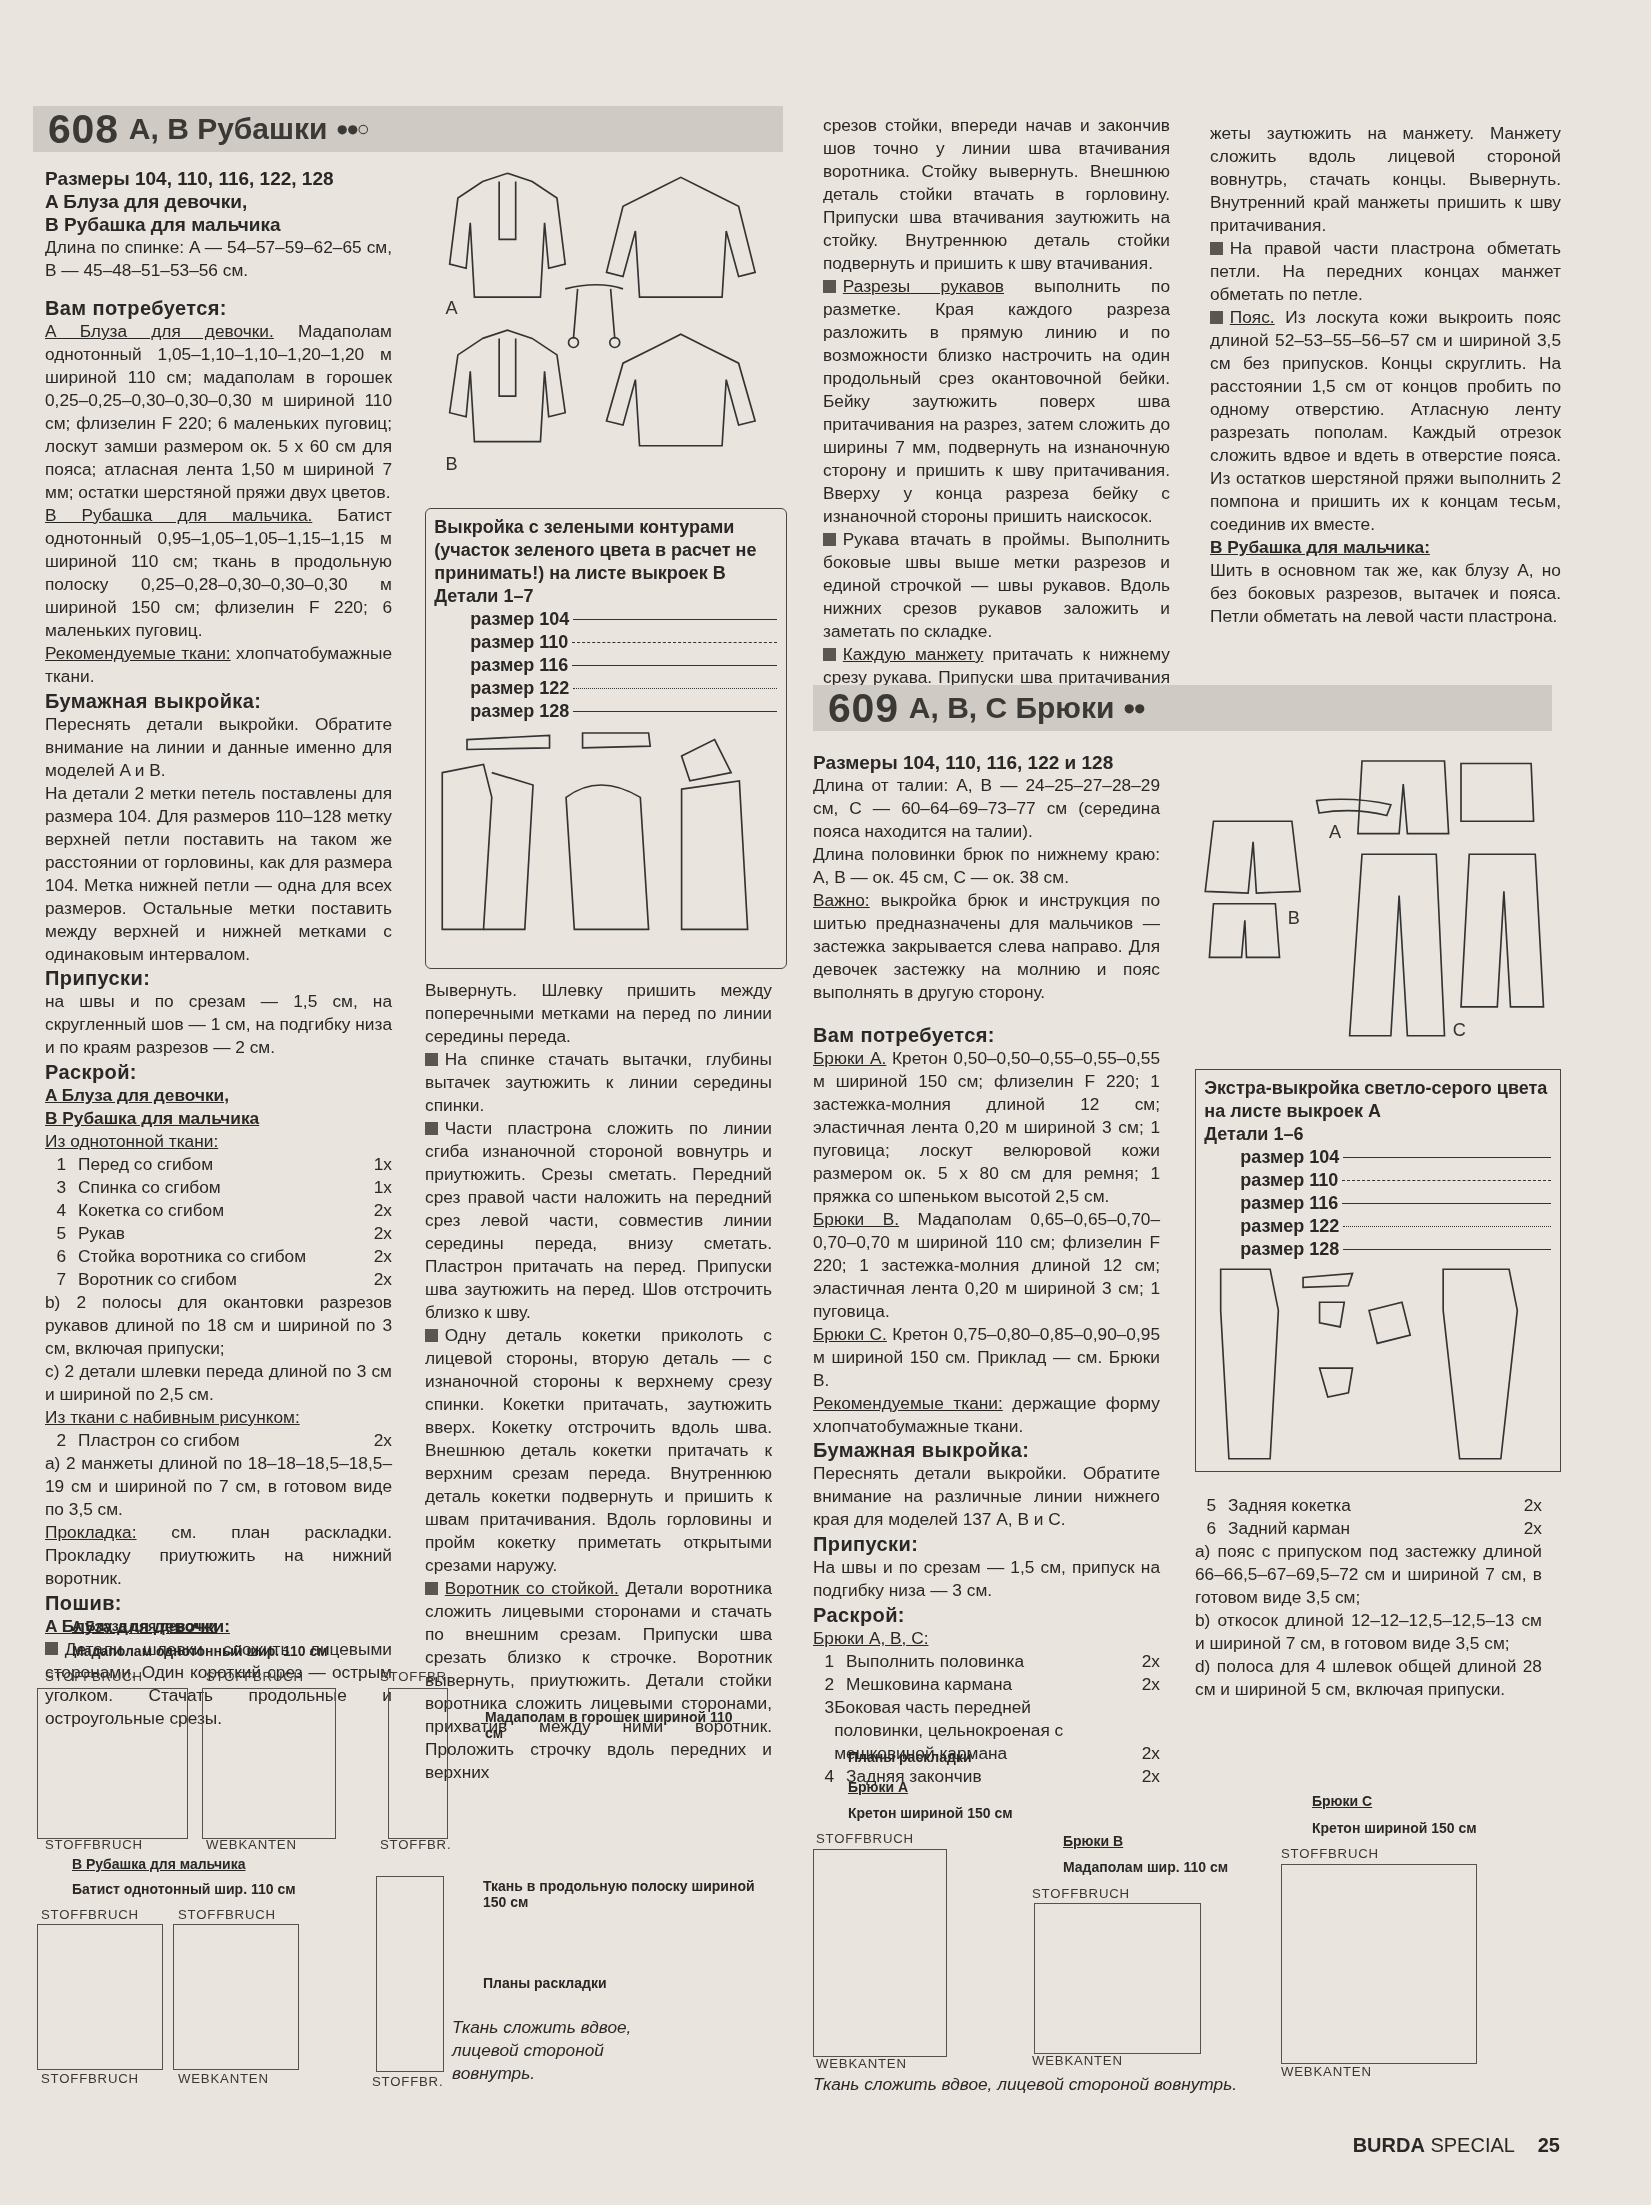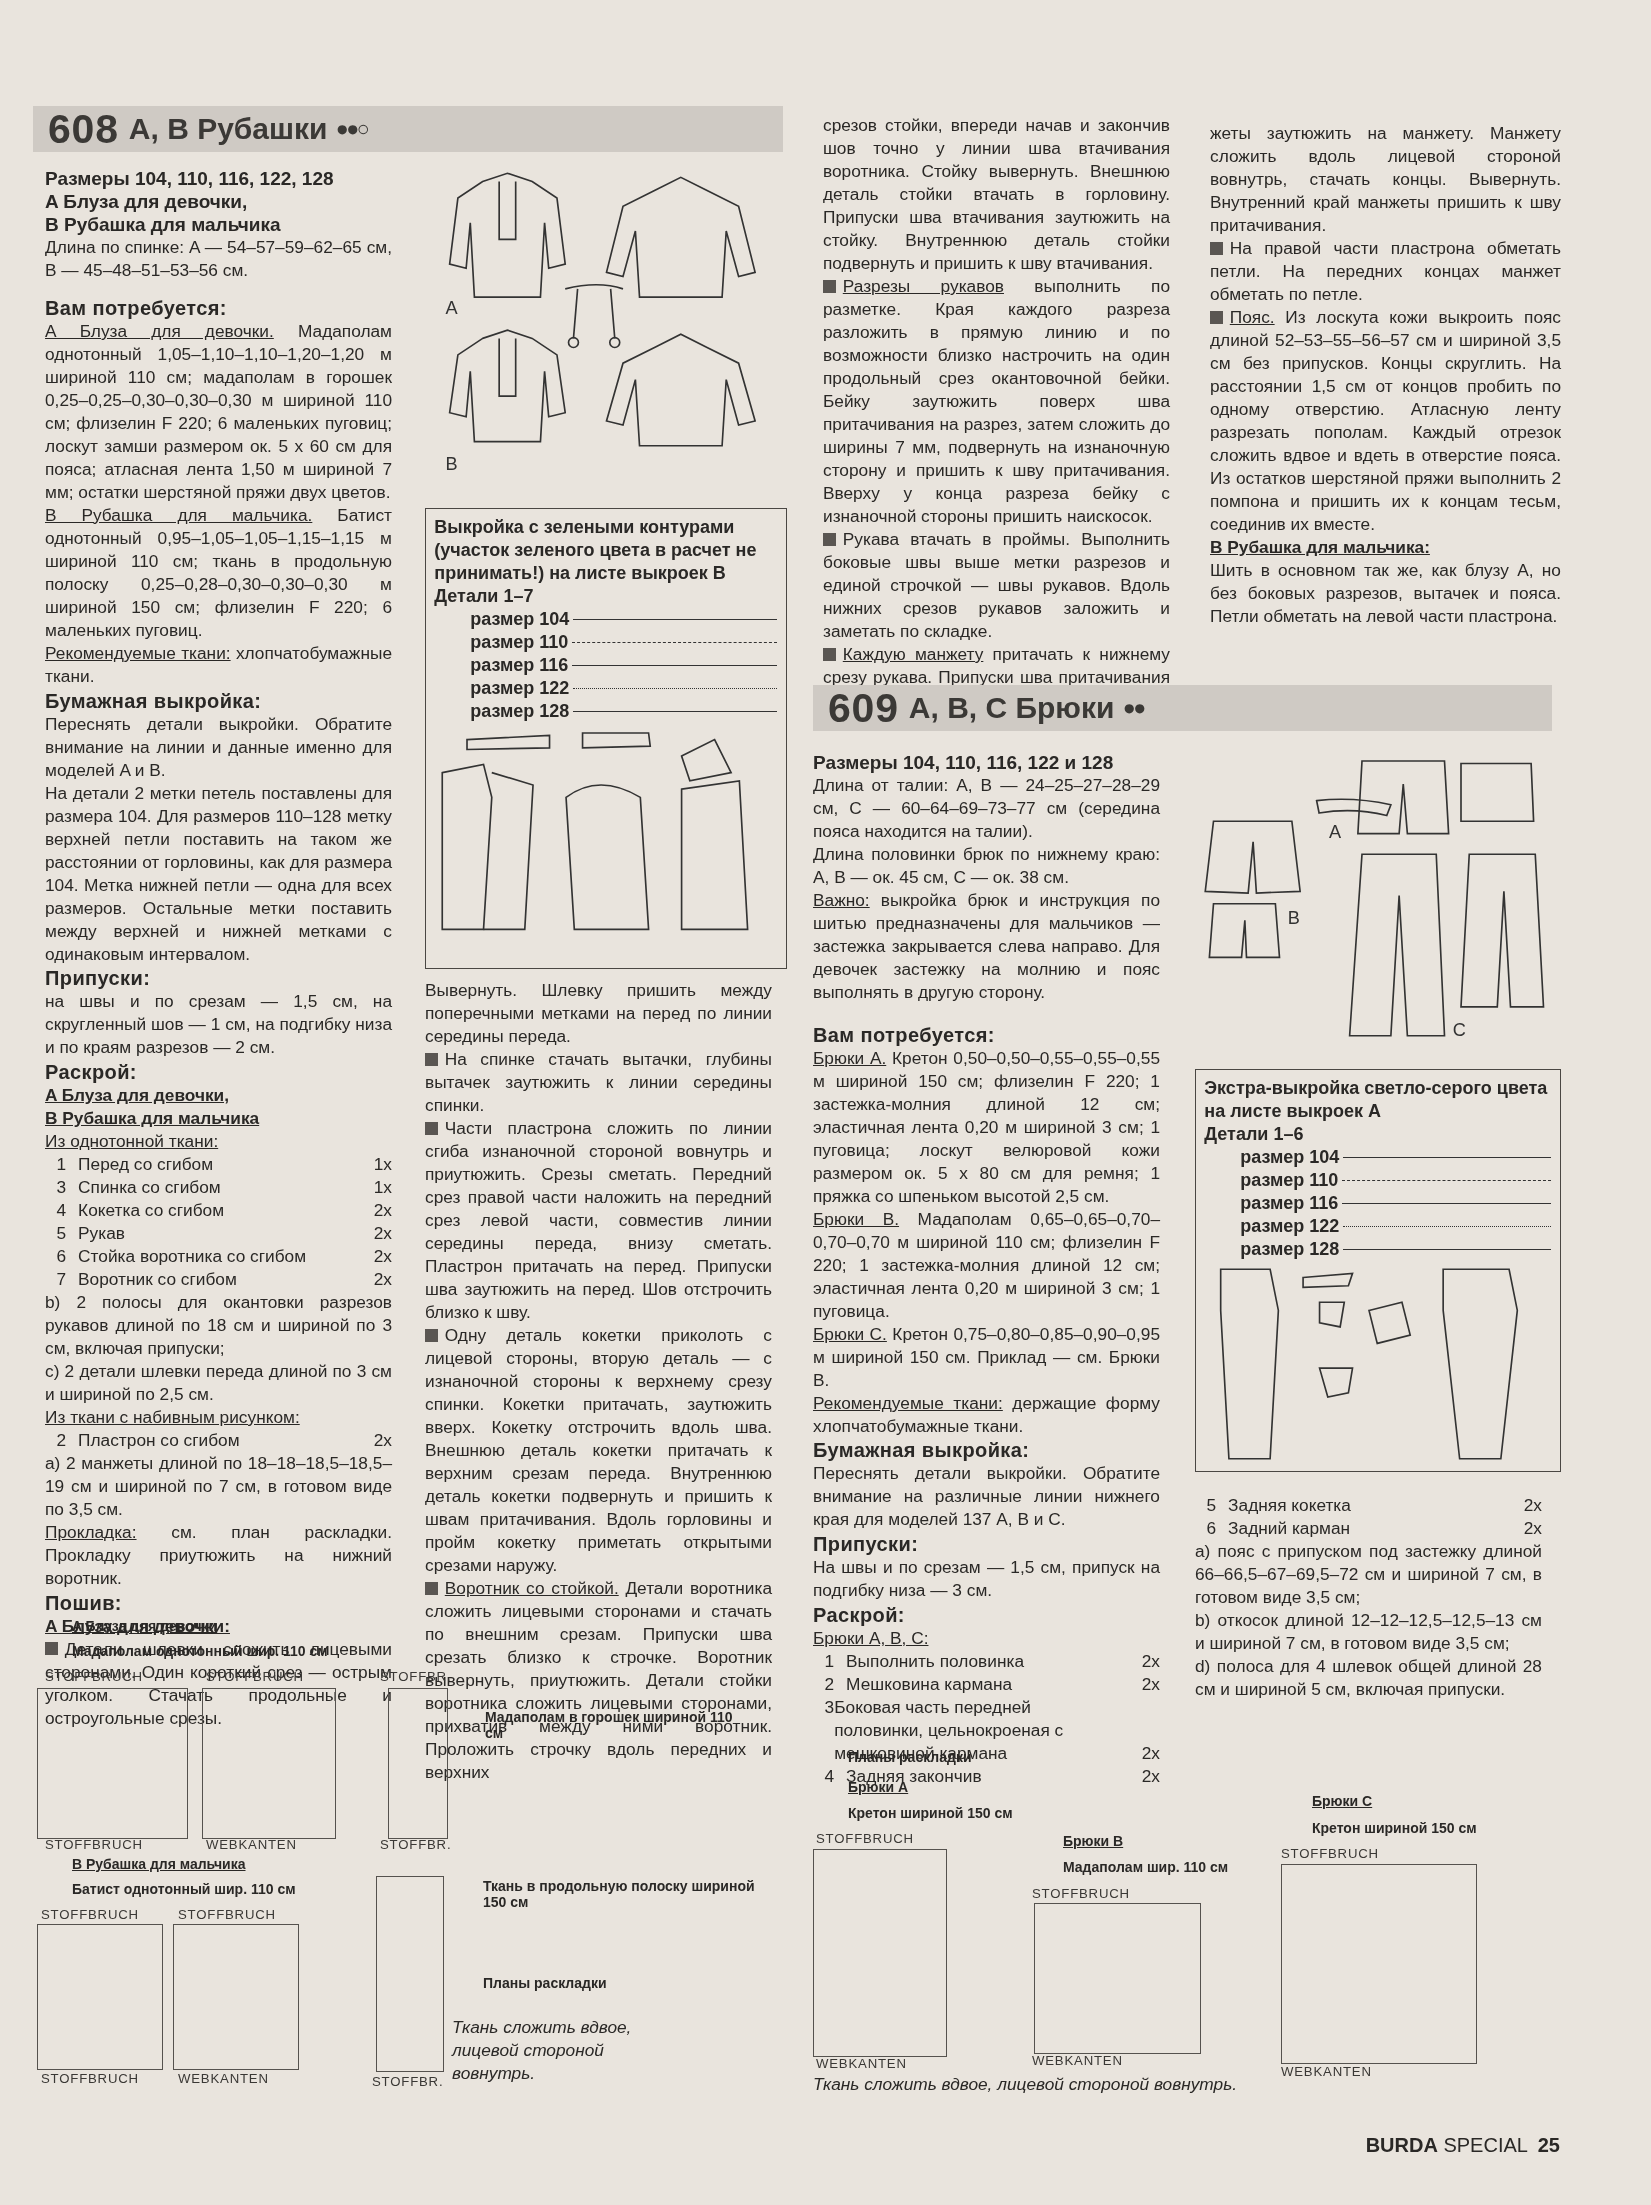--- a/index.html
+++ b/index.html
@@ -113,21 +113,21 @@
         <circle cx="220" cy="215" r="6"></circle>
       <path d="M60 210 L90 200 L120 210 L150 230 L160 300 L140 305 L135 250 L130 335 L50 335 L45 250 L40 305 L20 300 L30 230 Z"></path>
       <path d="M80 210 L80 280 L100 280 L100 210"></path>
       <path d="M270 220 L300 205 L330 220 L370 240 L390 310 L370 315 L355 260 L350 340 L250 340 L245 260 L230 315 L210 310 L230 240 Z"></path>
     </g>
     <text x="15" y="180" font-size="22" fill="#333">A</text>
     <text x="15" y="370" font-size="22" fill="#333">B</text>
   </svg>
 </div>
 
-<div class="box" style="left:425px;top:508px;width:343px;height:446px;">
+<div class="box" style="left:425px;top:508px;width:343px;height:446px;border-radius:6px;">
   <div class="bt">Выкройка с зелеными контурами (участок зеленого цвета в расчет не принимать!) на листе выкроек B</div>
   <div class="bt">Детали 1–7</div>
   <div class="size-row">
       <span>размер 104</span>
       <span class="line l104"></span>
     </div>
   <div class="size-row">
       <span>размер 110</span>
       <span class="line l110"></span>
     </div>
@@ -334,15 +334,15 @@
 <div class="lay-title" style="left:1281px;top:1820px;">Кретон шириной 150 см</div>
 <div class="lay-lbl" style="left:1281px;top:1846px;">STOFFBRUCH</div>
 <div class="diagram" style="left:1281px;top:1864px;width:194px;height:198px;"></div>
 <div class="lay-lbl" style="left:1281px;top:2064px;">WEBKANTEN</div>
 
 <div class="abs ital" style="left:813px;top:2074px;font-size:17.3px;">Ткань сложить вдвое, лицевой стороной вовнутрь.</div>
 
 <div class="footer">
   <b>BURDA</b>
   <span>SPECIAL</span>
-  <b style="margin-left:5px;">25</b>
+  <b style="margin-left:18px;">25</b>
 </div>
 
 
 </body></html>

